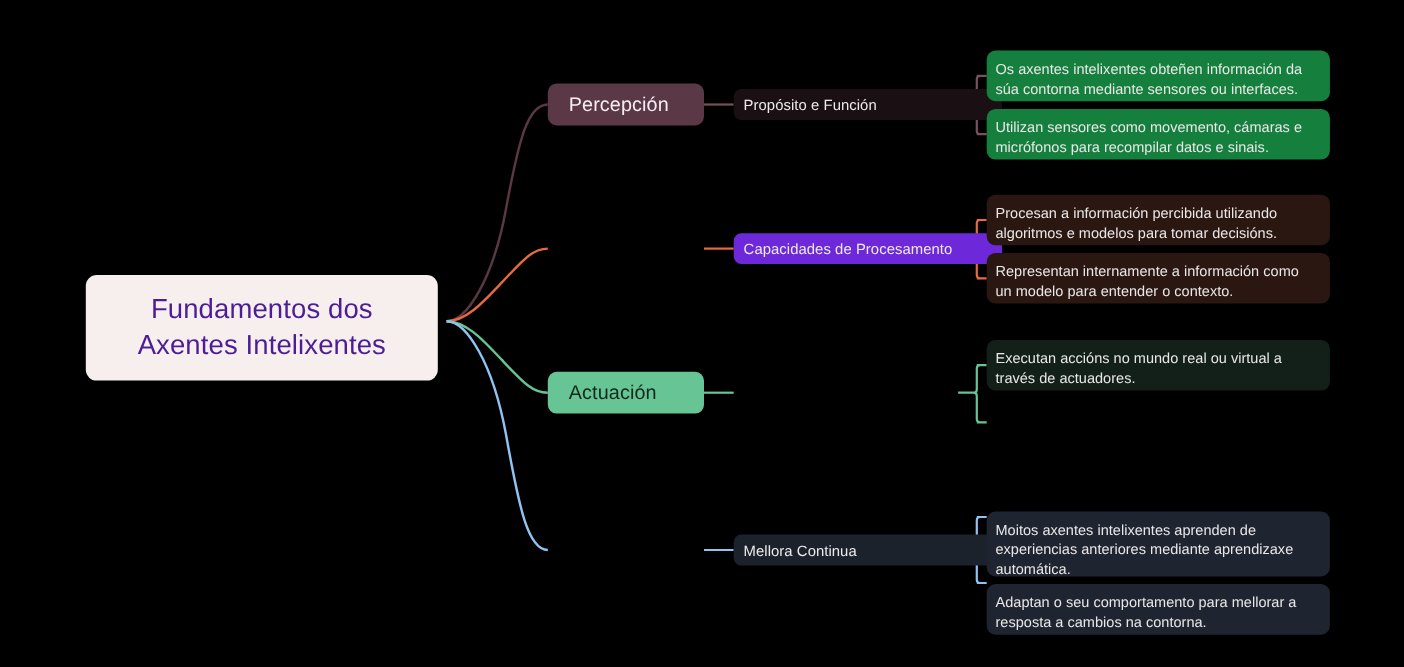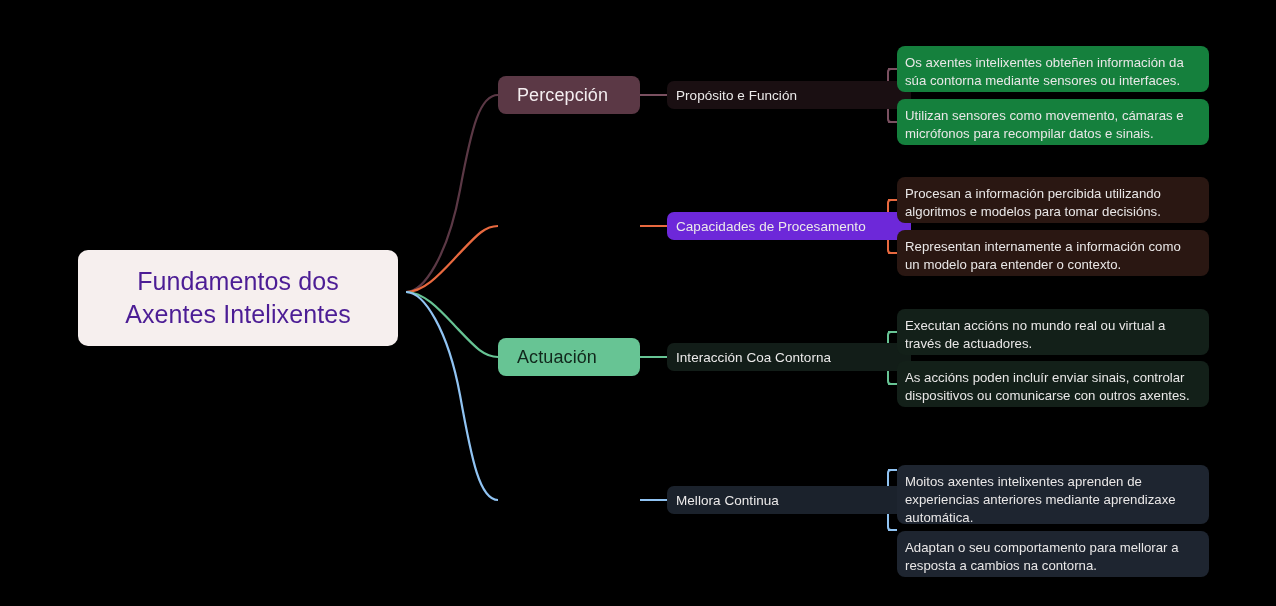--- a/index.html
+++ b/index.html
@@ -125,28 +125,22 @@
   <div class="node leaf l-razo lf3">
     <span>Procesan a información percibida utilizando algoritmos e modelos para tomar decisións.</span>
   </div>
   <div class="node leaf l-razo lf4">
     <span>Representan internamente a información como un modelo para entender o contexto.</span>
   </div>
 
   <div class="node branch b-actuacion">
     <span>Actuación</span>
   </div>
-  <div class="node sub s-actuacion">
-    <span>Interacción Coa Contorna</span>
-  </div>
   <div class="node leaf l-actu lf5">
     <span>Executan accións no mundo real ou virtual a través de actuadores.</span>
-  </div>
-  <div class="node leaf l-actu lf6">
-    <span>As accións poden incluír enviar sinais, controlar dispositivos ou comunicarse con outros axentes.</span>
   </div>
 
   <div class="node sub s-aprendizaxe">
     <span>Mellora Continua</span>
   </div>
   <div class="node leaf l-apre lf7">
     <span>Moitos axentes intelixentes aprenden de experiencias anteriores mediante aprendizaxe automática.</span>
   </div>
   <div class="node leaf l-apre lf8">
     <span>Adaptan o seu comportamento para mellorar a resposta a cambios na contorna.</span>

